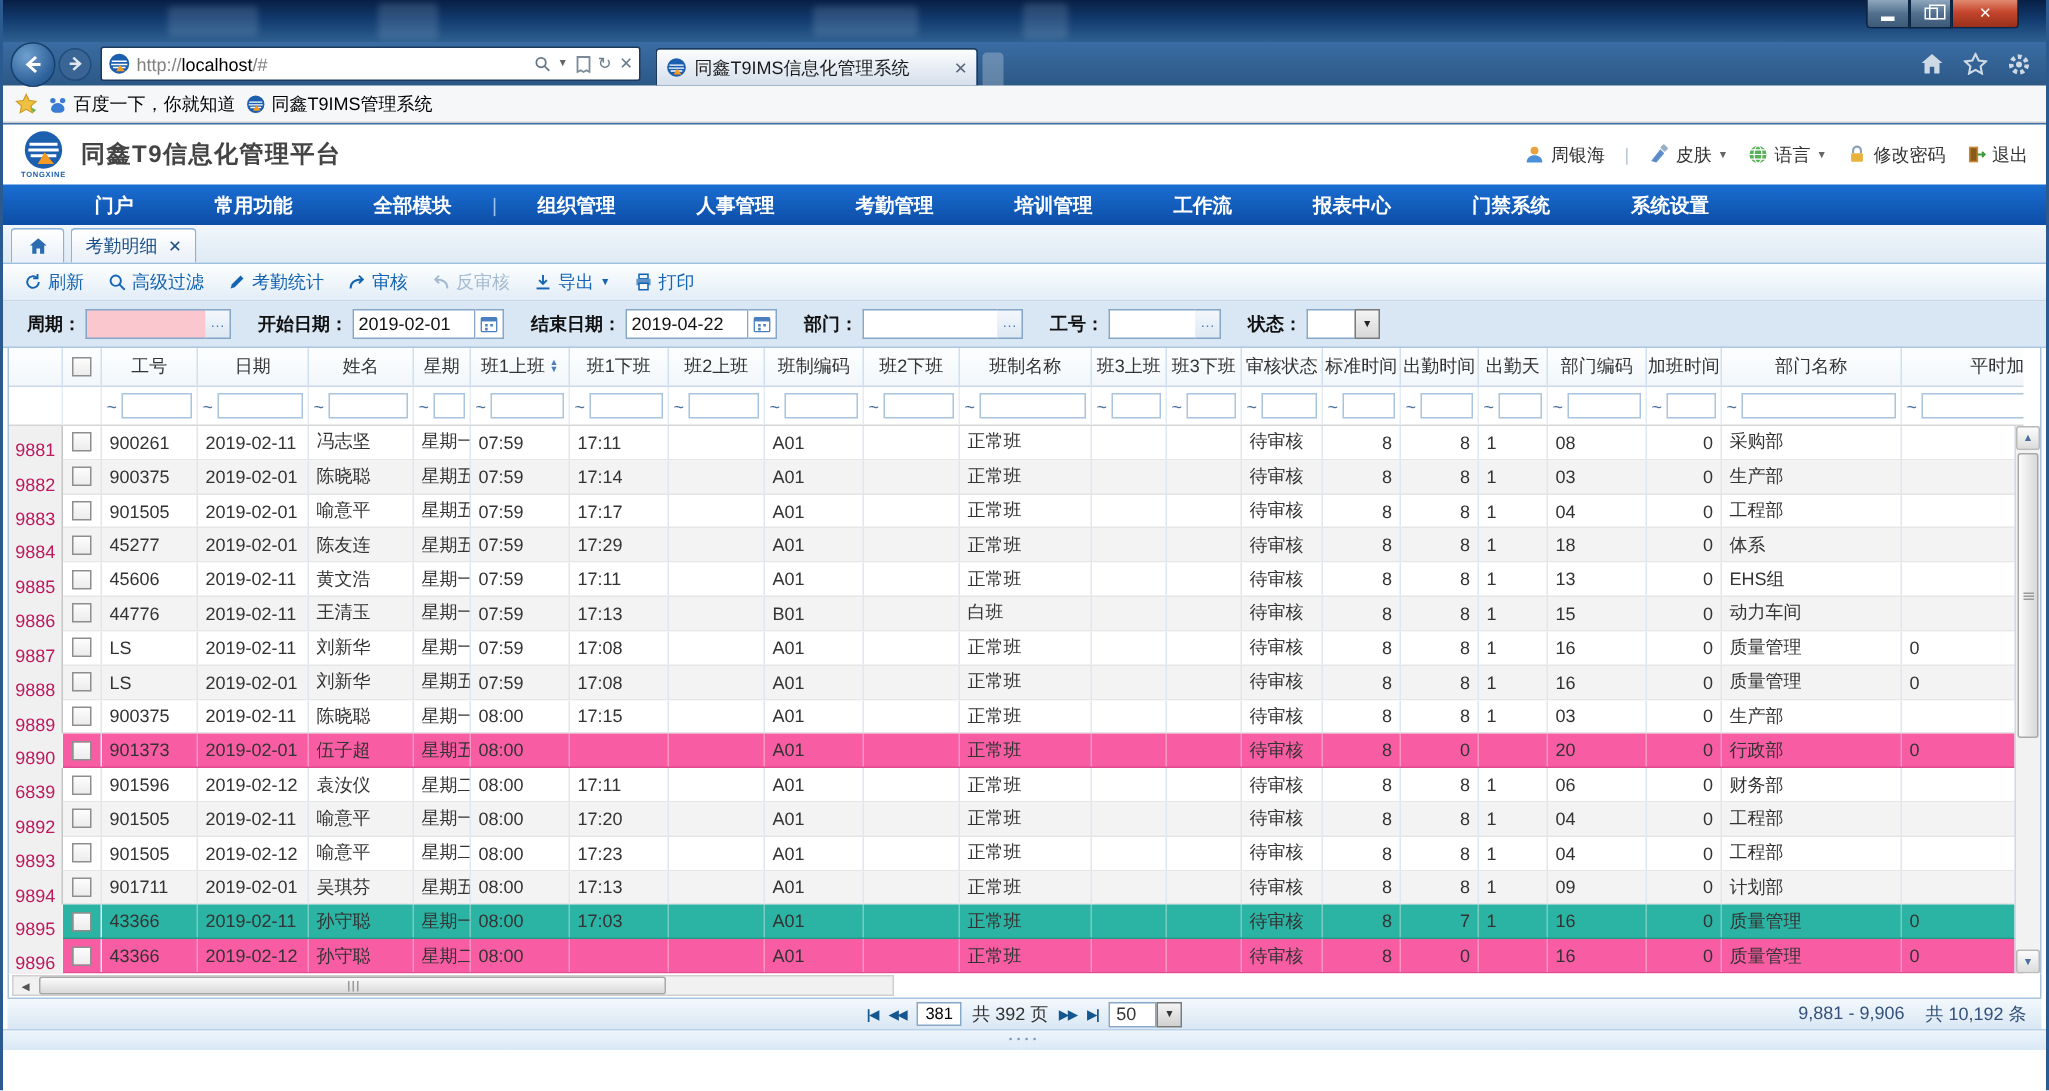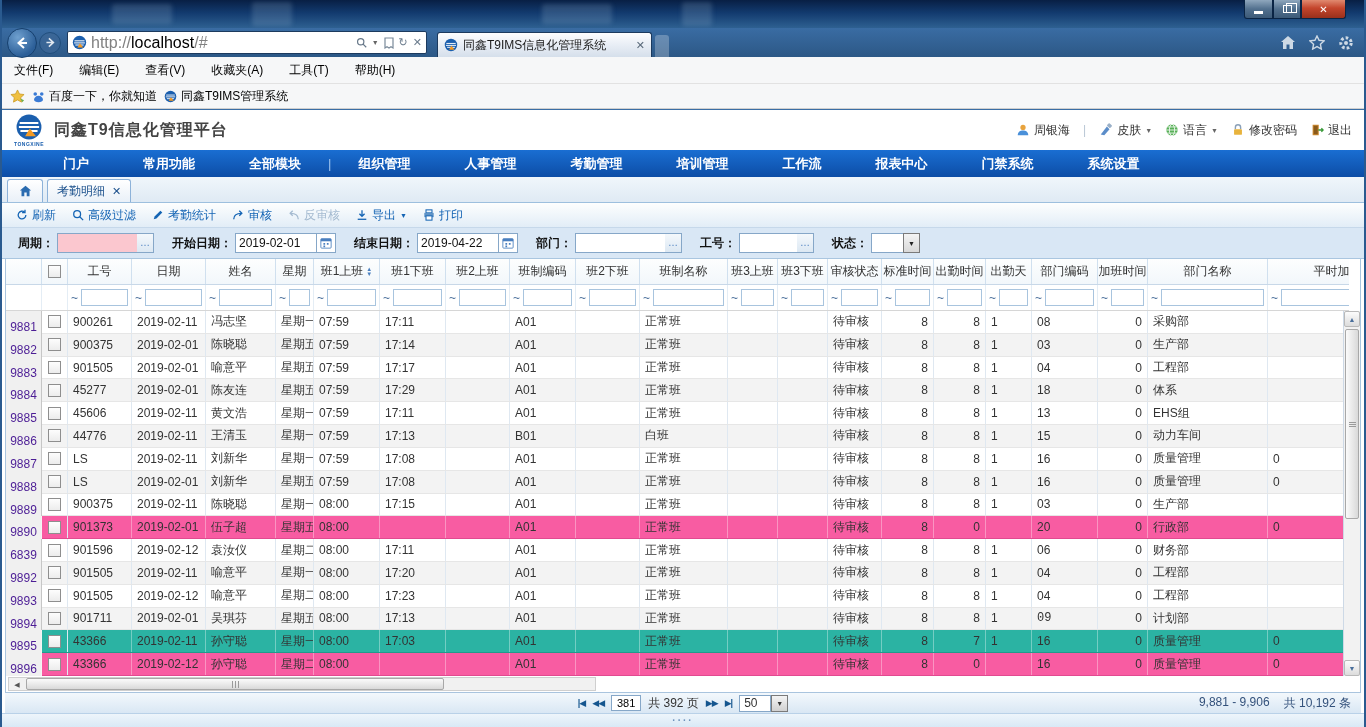--- a/index.html
+++ b/index.html
@@ -24,21 +24,21 @@
   .maxglyph:before{content:"";position:absolute;left:2px;top:-3px;width:9px;height:8px;border:1px solid #fff;}
 
   
   .addr-row{height:29px;background:linear-gradient(#3a6ca3,#2c5886);display:flex;align-items:center;position:relative;flex:none;}
   .navcircle{border-radius:50%;display:flex;align-items:center;justify-content:center;flex:none;}
   .back{width:30px;height:30px;margin-left:5px;background:radial-gradient(circle at 35% 30%,#6fa0cf,#2c5f98 70%);border:1px solid #16406e;z-index:3;}
   .fwd{width:22px;height:22px;margin-left:2px;background:radial-gradient(circle at 35% 30%,#55810f00,#3b6696);background-color:#3b6696;border:1px solid #1d4a78;opacity:.85;}
   .arrow{stroke:#fff;stroke-width:2;fill:none;}
   .addrbar{width:360px;height:23px;background:#fff;border:1px solid #1c3a5e;border-radius:2px;margin-left:6px;
     display:flex;align-items:center;padding:0 4px;gap:4px;}
-  .url{font-size:16px;white-space:nowrap;flex:1;overflow:hidden;}
+  .url{font-size:12px;white-space:nowrap;flex:1;overflow:hidden;}
   .url .dim{color:#808080}.url .host{color:#000;}
   .addricons{display:flex;align-items:center;gap:5px;color:#6b7c8d;font-size:11px;}
   .tab-ie{height:25px;align-self:flex-end;width:215px;margin-left:10px;
     background:linear-gradient(#fdfdfe,#eaeff6 45%,#d5dfeb);border:1px solid #1c3a5e;border-bottom:none;
     border-radius:3px 3px 0 0;display:flex;align-items:center;padding:0 6px;gap:5px;}
   .tab-ie .t{flex:1;font-size:12px;color:#1a1a1a;white-space:nowrap;overflow:hidden;}
   .tab-ie .x{color:#5a6a7a;font-size:11px;}
   .tabstub{height:22px;width:14px;align-self:flex-end;background:rgba(255,255,255,.25);border-radius:3px 3px 0 0;margin-left:3px;}
   .chrome-icons{margin-left:auto;margin-right:10px;display:flex;gap:13px;align-items:center;}
 
@@ -107,21 +107,21 @@
   .fcell{border-right:1px solid #e4edf5;display:flex;align-items:center;gap:3px;padding:0 3px;flex:none;overflow:hidden;}
   .fcell .tld{color:#4a6f9b;}
   .fcell input{height:17px;border:1px solid #a8c4de;flex:1;min-width:4px;width:10px;font-size:11px;padding:0 2px;font-family:inherit;}
   .drow{display:flex;height:22.8125px;border-bottom:1px solid #e6e6e6;background:#fff;width:1390px;}
   .drow.alt{background:#f3f3f3;}
   .drow.hl-pink{background:#f85ca2;border-bottom-color:#e14a90;}
   .drow.hl-teal{background:#2bb3a3;border-bottom-color:#229a8c;}
   .cell{border-right:1px solid #dfe8f1;padding:0 5px;display:flex;align-items:center;white-space:nowrap;overflow:hidden;flex:none;color:#333;}
   .drow.hl-pink .cell,.drow.hl-teal .cell{border-right-color:rgba(255,255,255,.35);}
   .cell.r{justify-content:flex-end;}
-  .cell.num{width:36px;background:#f0f0f0;border-right:1px solid #c6c6c6;justify-content:center;padding:16px;color:#4c1d95;}
+  .cell.num{width:36px;background:#f0f0f0;border-right:1px solid #c6c6c6;justify-content:center;padding:16px;color:#be185d;}
   .cbcell{width:26px;display:flex;align-items:center;justify-content:center;border-right:1px solid #dfe8f1;flex:none;}
   .checkbox{width:13px;height:13px;border:1px solid #8e8e8e;background:linear-gradient(#fdfdfd,#ececec);}
   .sort{display:flex;flex-direction:column;line-height:5px;font-size:6px;color:#4a7fbf;}
 
   
   .vscroll{position:absolute;top:52px;right:0;width:17px;height:365px;background:#f2f2f2;border-left:1px solid #cdd9e6;}
   .sbtn{height:16px;display:flex;align-items:center;justify-content:center;font-size:7px;color:#4a6f9b;
     background:linear-gradient(#fcfcfc,#dcdcdc);border:1px solid #b9b9b9;border-radius:2px;}
   .sbtn.down{position:absolute;bottom:0;left:0;right:0;}
   .vthumb{position:absolute;left:1px;right:1px;top:18px;height:190px;background:linear-gradient(90deg,#fbfbfb,#d9d9d9);
@@ -225,28 +225,20 @@
       <svg width="16" height="15" viewBox="0 0 16 15">
           <path d="M8 1 l2.1 4.3 4.9.6 -3.6 3.3 .9 4.8 -4.3-2.4 -4.3 2.4 .9-4.8 -3.6-3.3 4.9-.6 z" fill="none" stroke="#cdd9e5" stroke-width="1.4"></path>
         </svg>
       <svg width="16" height="16" viewBox="0 0 16 16">
           <circle cx="8" cy="8" r="5.2" fill="none" stroke="#cdd9e5" stroke-width="3" stroke-dasharray="2.6 2.1"></circle>
           <circle cx="8" cy="8" r="2" fill="#cdd9e5"></circle>
         </svg>
     </div>
   </div>
 
-  <div class="menubar">
-    <span>文件(F)</span>
-    <span>编辑(E)</span>
-    <span>查看(V)</span>
-    <span>收藏夹(A)</span>
-    <span>工具(T)</span>
-    <span>帮助(H)</span>
-  </div>
 
   <div class="favbar">
     <svg width="15" height="15" viewBox="0 0 16 16">
         <path d="M8 1 l2.1 4.3 4.9.6 -3.6 3.3 .9 4.8 -4.3-2.4 -4.3 2.4 .9-4.8 -3.6-3.3 4.9-.6 z" fill="#f0c040" stroke="#c89820" stroke-width=".8"></path>
         <path d="M11 10 l4 2 -2 2 z" fill="#6ab04c"></path>
       </svg>
     <span class="favlink">
       <svg width="13" height="13" viewBox="0 0 16 16">
           <circle cx="4" cy="5" r="2.2" fill="#3a7bd5"></circle>
           <circle cx="12" cy="5" r="2.2" fill="#3a7bd5"></circle>
@@ -950,21 +942,21 @@
             <div class="cell" style="width: 64px;"></div>
             <div class="cell" style="width: 66px;">A01</div>
             <div class="cell" style="width: 64px;"></div>
             <div class="cell" style="width: 88px;">正常班</div>
             <div class="cell" style="width: 50px;"></div>
             <div class="cell" style="width: 50px;"></div>
             <div class="cell" style="width: 54px;">待审核</div>
             <div class="cell r" style="width: 52px;">8</div>
             <div class="cell r" style="width: 52px;">8</div>
             <div class="cell" style="width: 46px;">1</div>
-            <div class="cell" style="width: 66px; font-family: Liberation Mono, monospace;">09</div>
+            <div class="cell" style="width: 66px;">09</div>
             <div class="cell r" style="width: 50px;">0</div>
             <div class="cell" style="width: 120px;">计划部</div>
             <div class="cell" style="width: 140px;"></div>
           </div>
           <div class="drow hl-teal">
             <div class="cell num">9895</div>
             <div class="cbcell">
               <div class="checkbox"></div>
             </div>
             <div class="cell" style="width: 64px;">43366</div>

